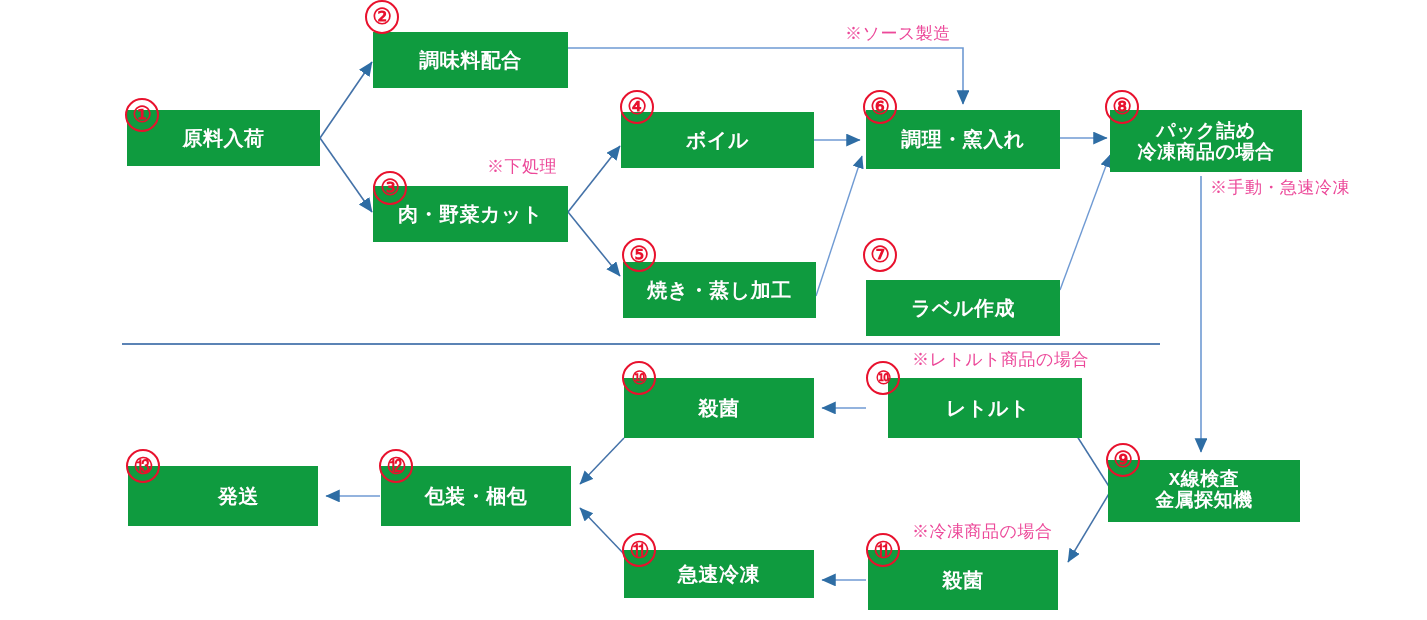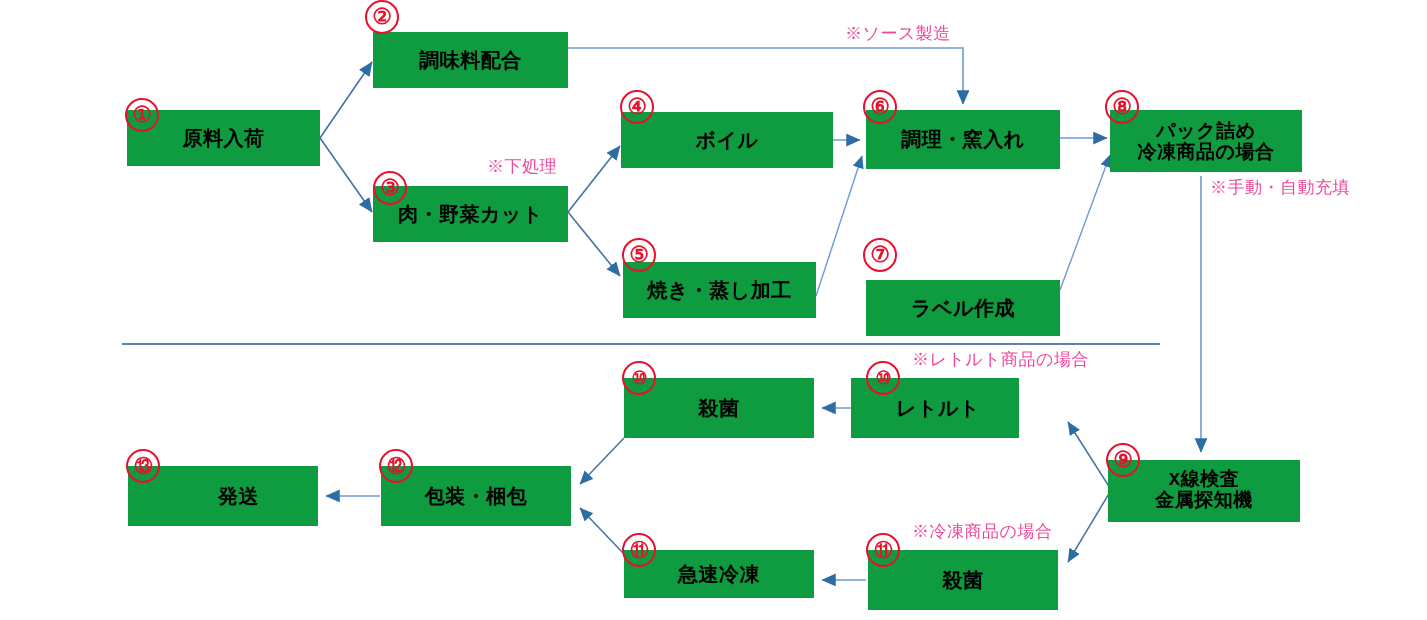--- a/index.html
+++ b/index.html
@@ -26,21 +26,21 @@
     pointer-events: none;
   }
   .node {
     position: absolute;
     background: #0f9b3f;
     box-sizing: border-box;
     display: flex;
     align-items: center;
     justify-content: center;
     text-align: center;
-    color: #000000;
+    color: #ffffff;
     font-weight: bold;
     font-size: 20px;
     line-height: 1.12;
     letter-spacing: 0.5px;
     font-family: "Liberation Sans", "DejaVu Sans", sans-serif;
     text-shadow: 0 0 1px rgba(0,0,0,0.15);
   }
   .node .label {
     padding: 0 6px;
     white-space: pre-line;
@@ -132,21 +132,21 @@
   <div class="node" style="left:373px; top:32px; width:195px; height:56px;">
     <span class="label">調味料配合</span>
   </div>
   <div class="badge" style="left:365px; top:0px;">②</div>
 
   <div class="node" style="left:373px; top:186px; width:195px; height:56px;">
     <span class="label">肉・野菜カット</span>
   </div>
   <div class="badge" style="left:373px; top:171px;">③</div>
 
-  <div class="node" style="left:621px; top:112px; width:212px; height:56px;">
+  <div class="node" style="left:621px; top:112px; width:193px; height:56px;">
     <span class="label">ボイル</span>
   </div>
   <div class="badge" style="left:620px; top:90px;">④</div>
 
   <div class="node" style="left:623px; top:262px; width:193px; height:56px;">
     <span class="label">焼き・蒸し加工</span>
   </div>
   <div class="badge" style="left:622px; top:238px;">⑤</div>
 
   <div class="node" style="left:866px; top:110px; width:194px; height:59px;">
@@ -169,21 +169,21 @@
     <span class="label">X線検査
 金属探知機</span>
   </div>
   <div class="badge" style="left:1106px; top:443px;">⑨</div>
 
   <div class="node" style="left:624px; top:378px; width:190px; height:60px;">
     <span class="label">殺菌</span>
   </div>
   <div class="badge two-digit" style="left:622px; top:361px;">⑩</div>
 
-  <div class="node" style="left:851px; top:378px; width:168px; height:60px;padding-left:6px;">
+  <div class="node" style="left:888px; top:378px; width:194px; height:60px;padding-left:6px;">
     <span class="label">レトルト</span>
   </div>
   <div class="badge two-digit" style="left:866px; top:361px;">⑩</div>
 
   <div class="node" style="left:624px; top:550px; width:190px; height:48px;">
     <span class="label">急速冷凍</span>
   </div>
   <div class="badge two-digit" style="left:622px; top:533px;">⑪</div>
 
   <div class="node" style="left:868px; top:550px; width:190px; height:60px;">
@@ -196,17 +196,17 @@
   </div>
   <div class="badge two-digit" style="left:379px; top:449px;">⑫</div>
 
   <div class="node" style="left:128px; top:466px; width:190px; height:60px;padding-left:31px;">
     <span class="label">発送</span>
   </div>
   <div class="badge two-digit" style="left:126px; top:449px;">⑬</div>
 
   <div class="note" style="left:845px; top:22px;">※ソース製造</div>
   <div class="note" style="left:487px; top:155px;">※下処理</div>
-  <div class="note" style="left:1210px; top:176px;">※手動・自動充填</div>
+  <div class="note" style="left:1210px; top:176px;">※手動・急速冷凍</div>
   <div class="note" style="left:912px; top:348px;">※レトルト商品の場合</div>
   <div class="note" style="left:912px; top:520px;">※冷凍商品の場合</div>
 
 </div>
 
 </body></html>

